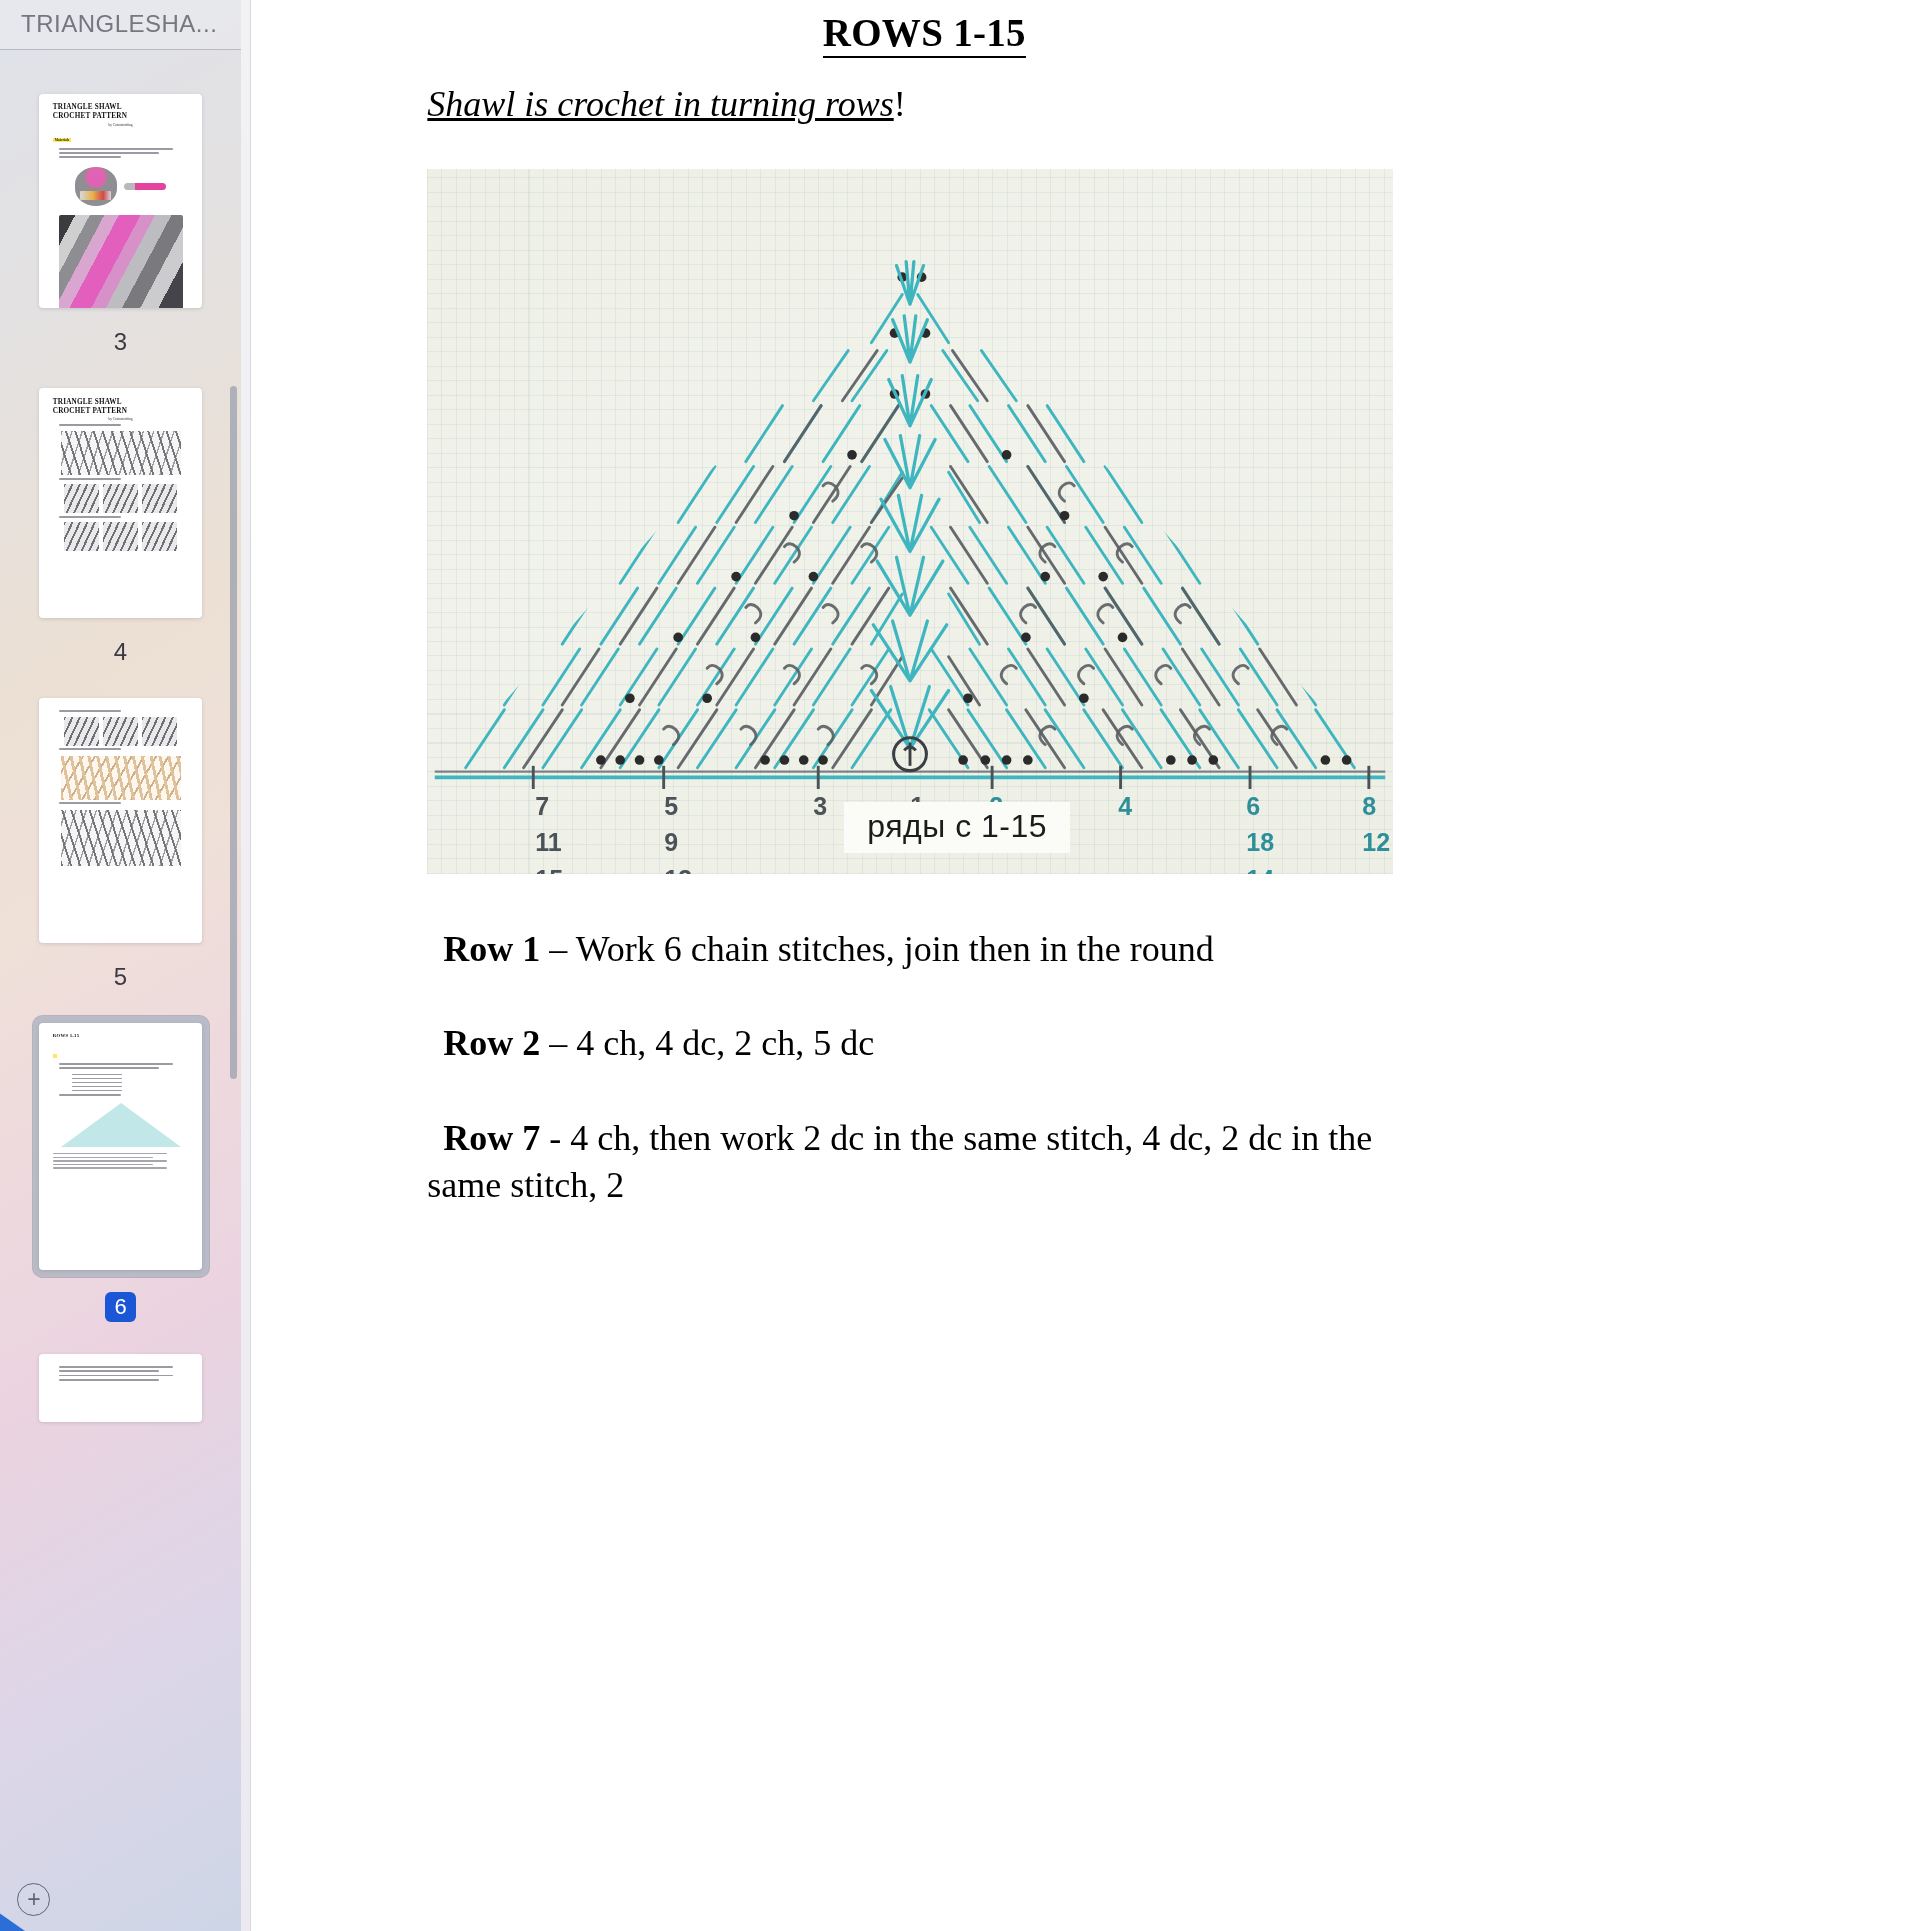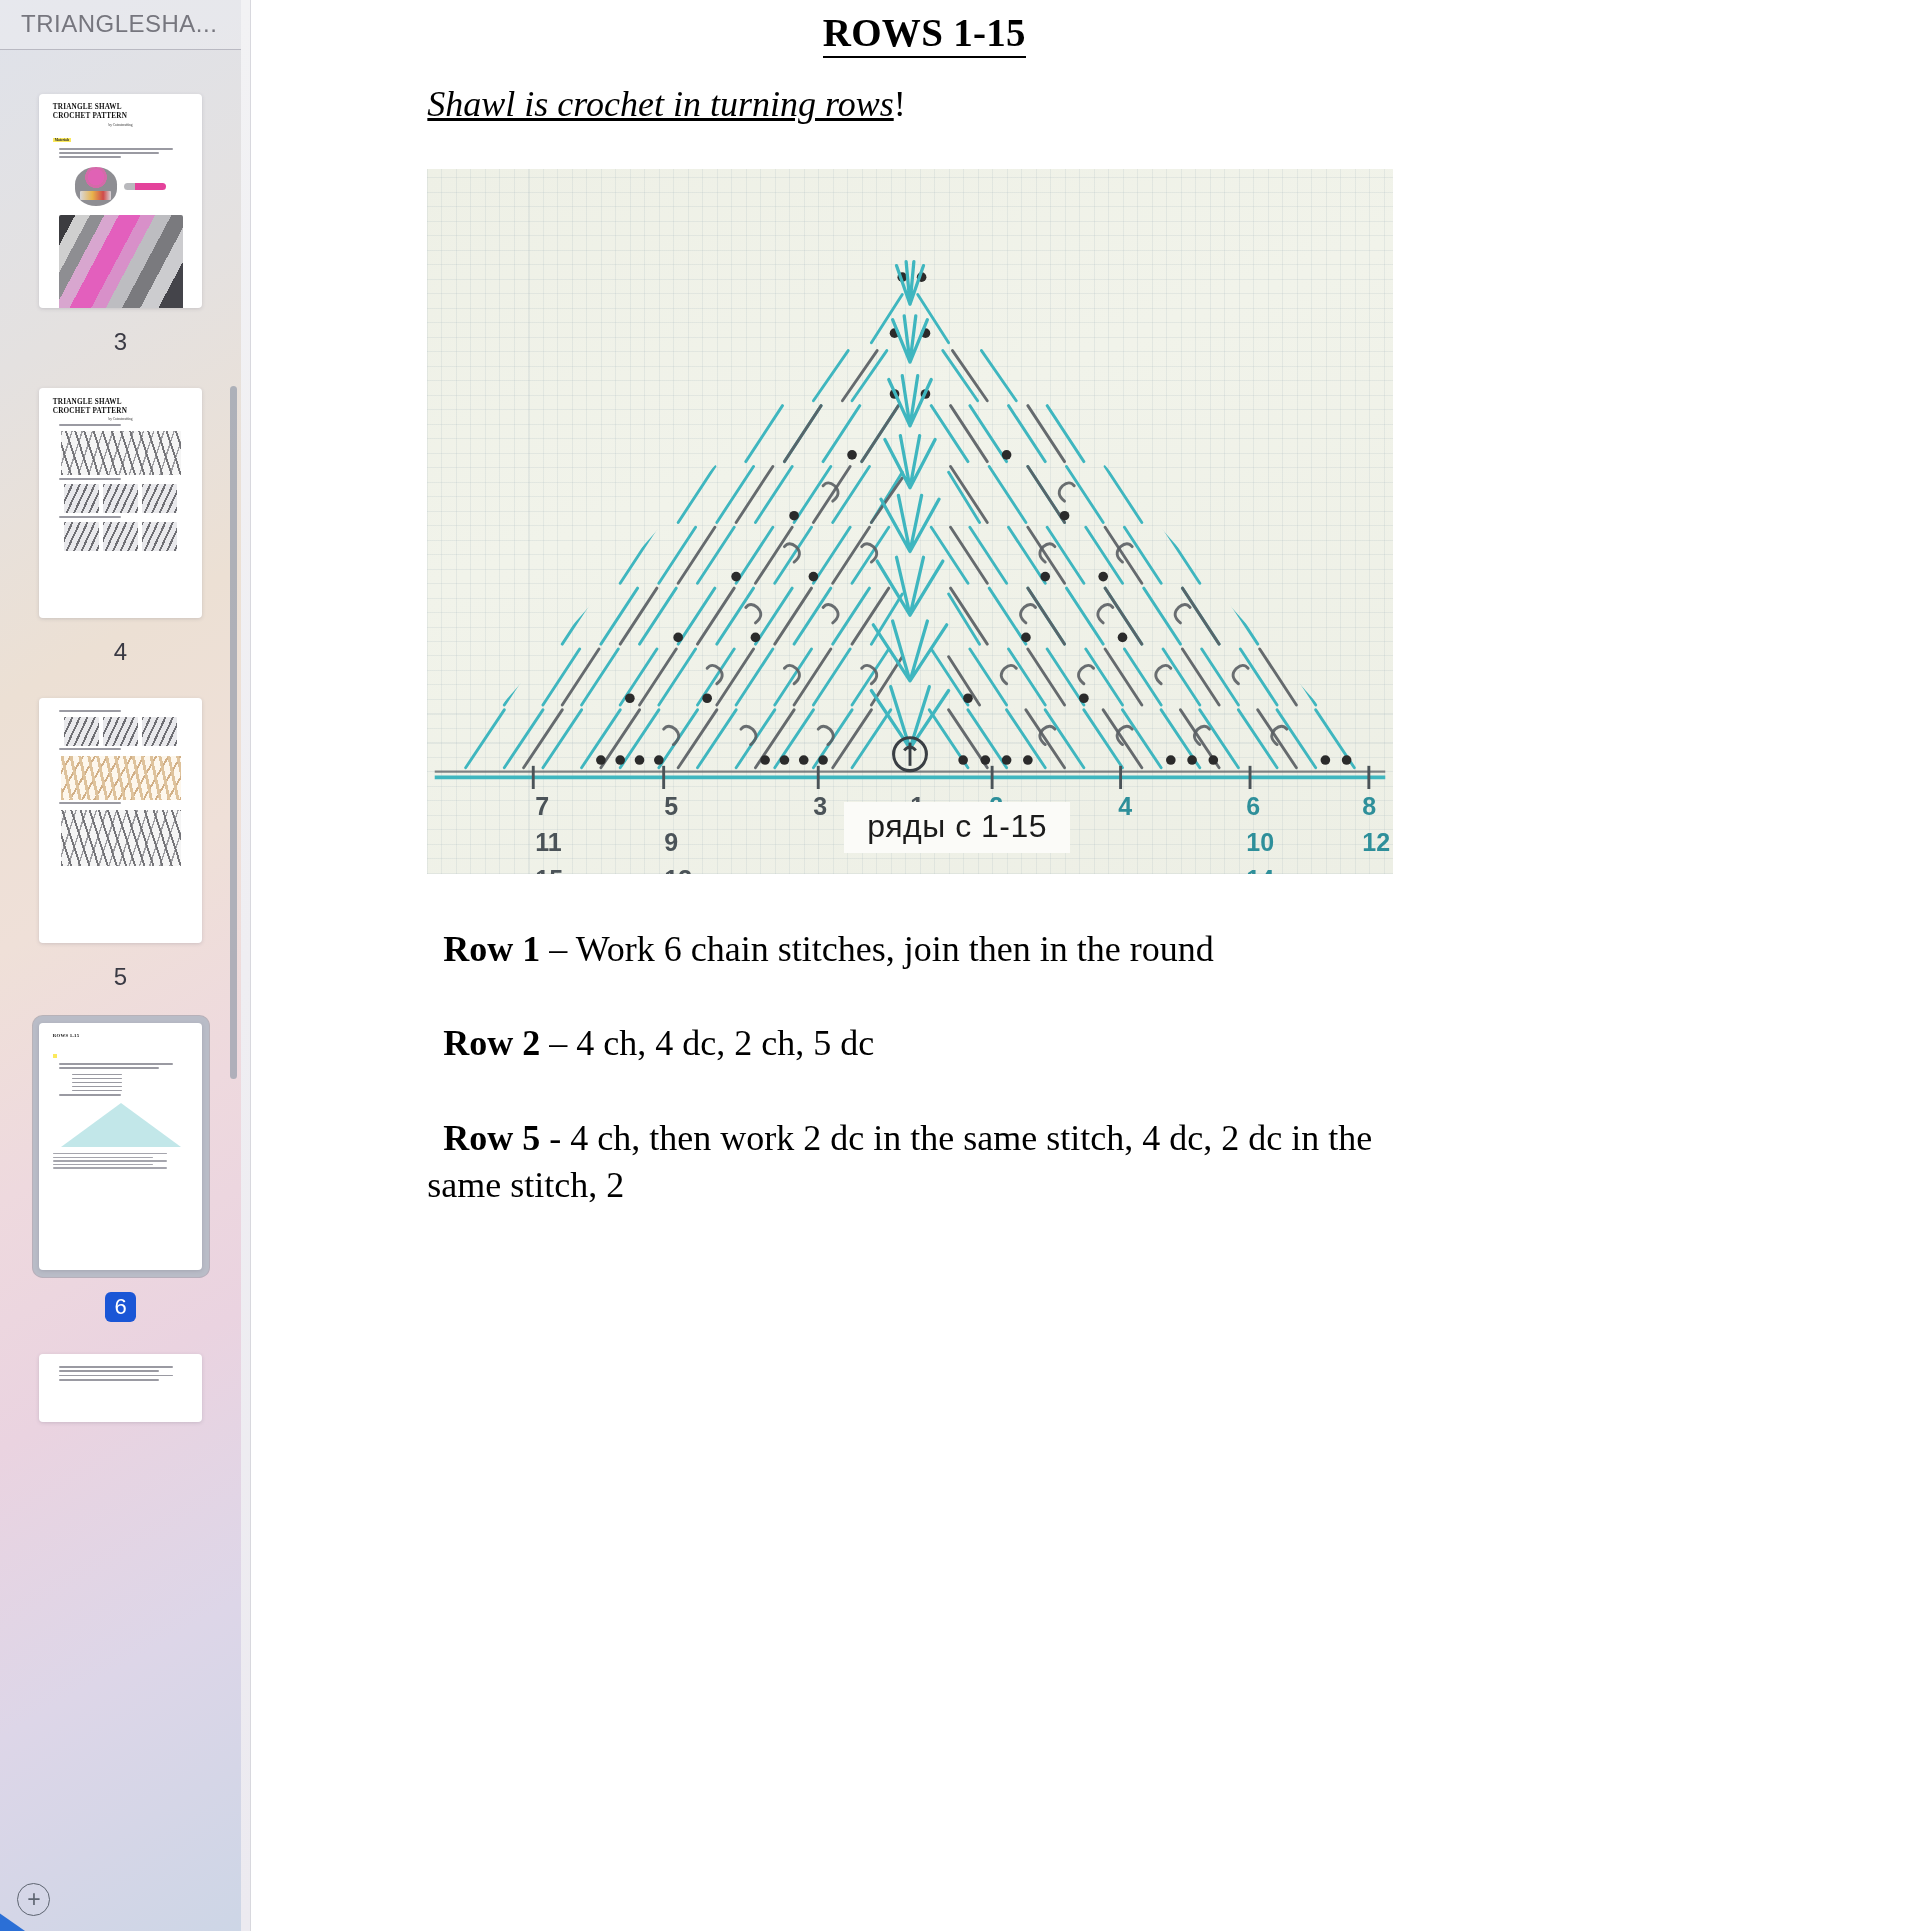--- a/index.html
+++ b/index.html
@@ -652,32 +652,32 @@
         <div class="rowlabel" style="left:237px;  top:659px;">9</div>
         <div class="rowlabel" style="left:237px;  top:696px;">13</div>
 
         <div class="rowlabel" style="left:386px;  top:623px;">3</div>
         <div class="rowlabel" style="left:483px;  top:623px;">1</div>
 
         <div class="rowlabel teal" style="left:562px; top:623px;">2</div>
         <div class="rowlabel teal" style="left:691px; top:623px;">4</div>
 
         <div class="rowlabel teal" style="left:819px; top:623px;">6</div>
-        <div class="rowlabel teal" style="left:819px; top:659px;">10</div>
+        <div class="rowlabel teal" style="left:819px; top:659px;">18</div>
         <div class="rowlabel teal" style="left:819px; top:696px;">14</div>
 
         <div class="rowlabel teal" style="left:935px; top:623px;">8</div>
         <div class="rowlabel teal" style="left:935px; top:659px;">12</div>
 
         <figcaption class="chart-caption">ряды с 1-15</figcaption>
       </figure>
 
       <p class="rowtext"><b>Row 1</b><span> – Work 6 chain stitches, join then in the round</span></p>
 
       <p class="rowtext tight"><b>Row 2</b><span> – 4 ch, 4 dc, 2 ch, 5 dc</span></p>
 
-      <p class="rowtext tight"><b>Row 5</b><span> - 4 ch, then work 2 dc in the same stitch, 4 dc, 2 dc in the same stitch, 2</span></p>
+      <p class="rowtext tight"><b>Row 7</b><span> - 4 ch, then work 2 dc in the same stitch, 4 dc, 2 dc in the same stitch, 2</span></p>
 
     </div>
   </main>
 
 </div>
 
 
 </body></html>

